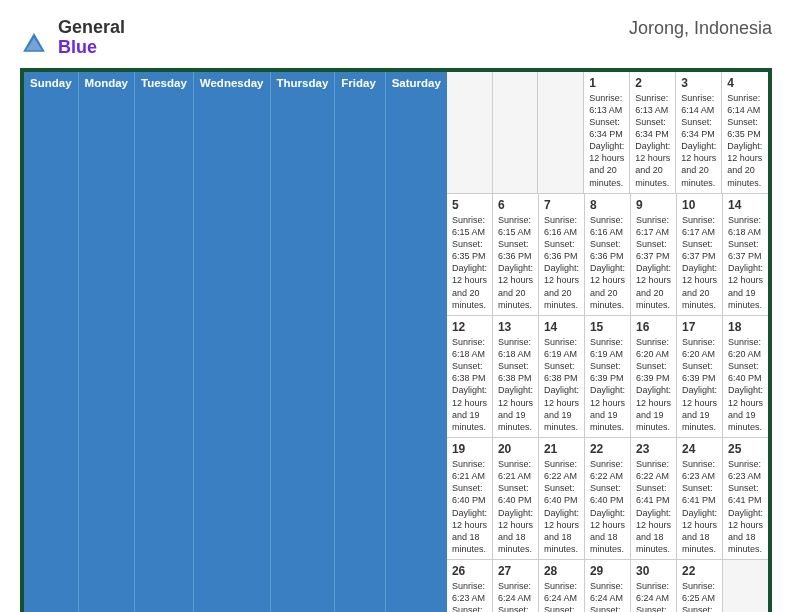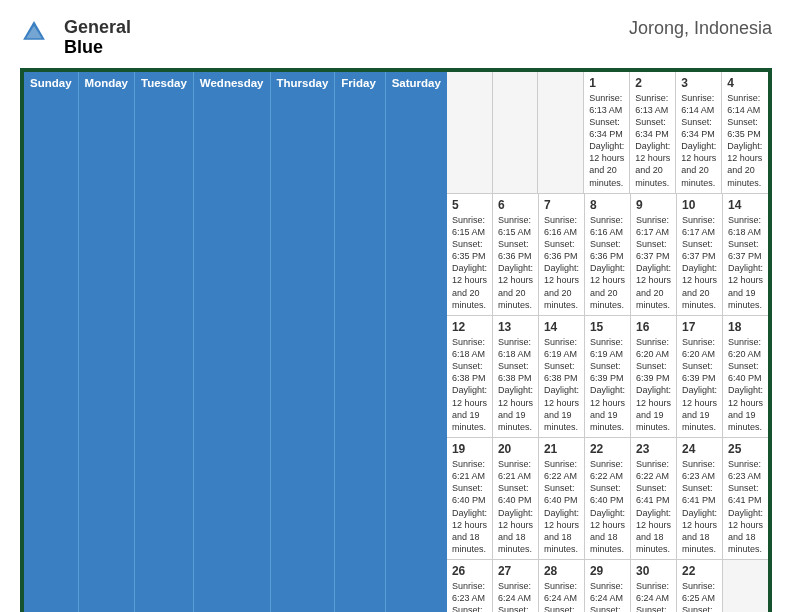--- a/index.html
+++ b/index.html
@@ -18,30 +18,30 @@
       flex-direction: column;
     }
     .header {
       display: flex;
       align-items: flex-start;
       justify-content: space-between;
       margin-bottom: 10px;
     }
     .logo {
       display: flex;
-      align-items: flex-start;
-      gap: 16px;
+      align-items: flex-end;
+      gap: 10px;
     }
     .logo-text {
       font-size: 18px;
       font-weight: bold;
       line-height: 1.1;
     }
     .logo-general { color: #333; }
-    .logo-blue { color: #000000; }
+    .logo-blue { color: #6d28d9; }
     .logo-icon {
       width: 28px;
       height: 28px;
     }
     .title-block {
       text-align: right;
     }
     .calendar-title {
       font-size: 34px;
       color: #333;

